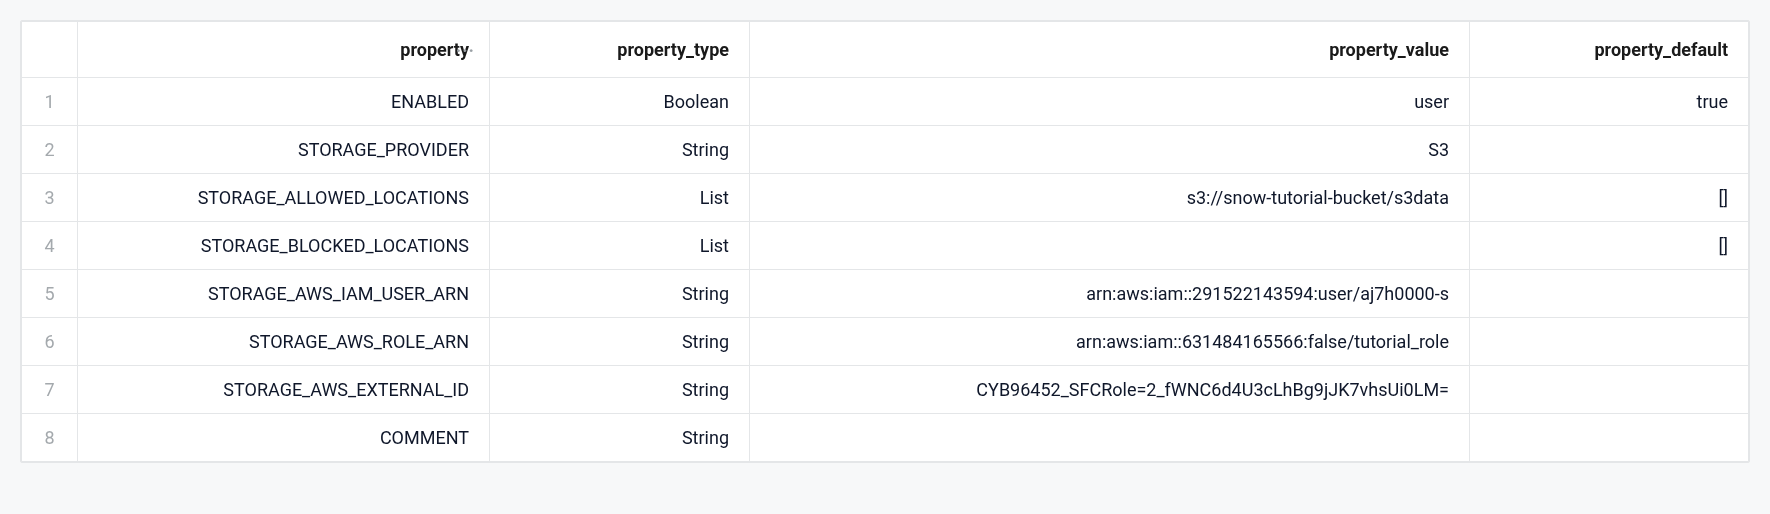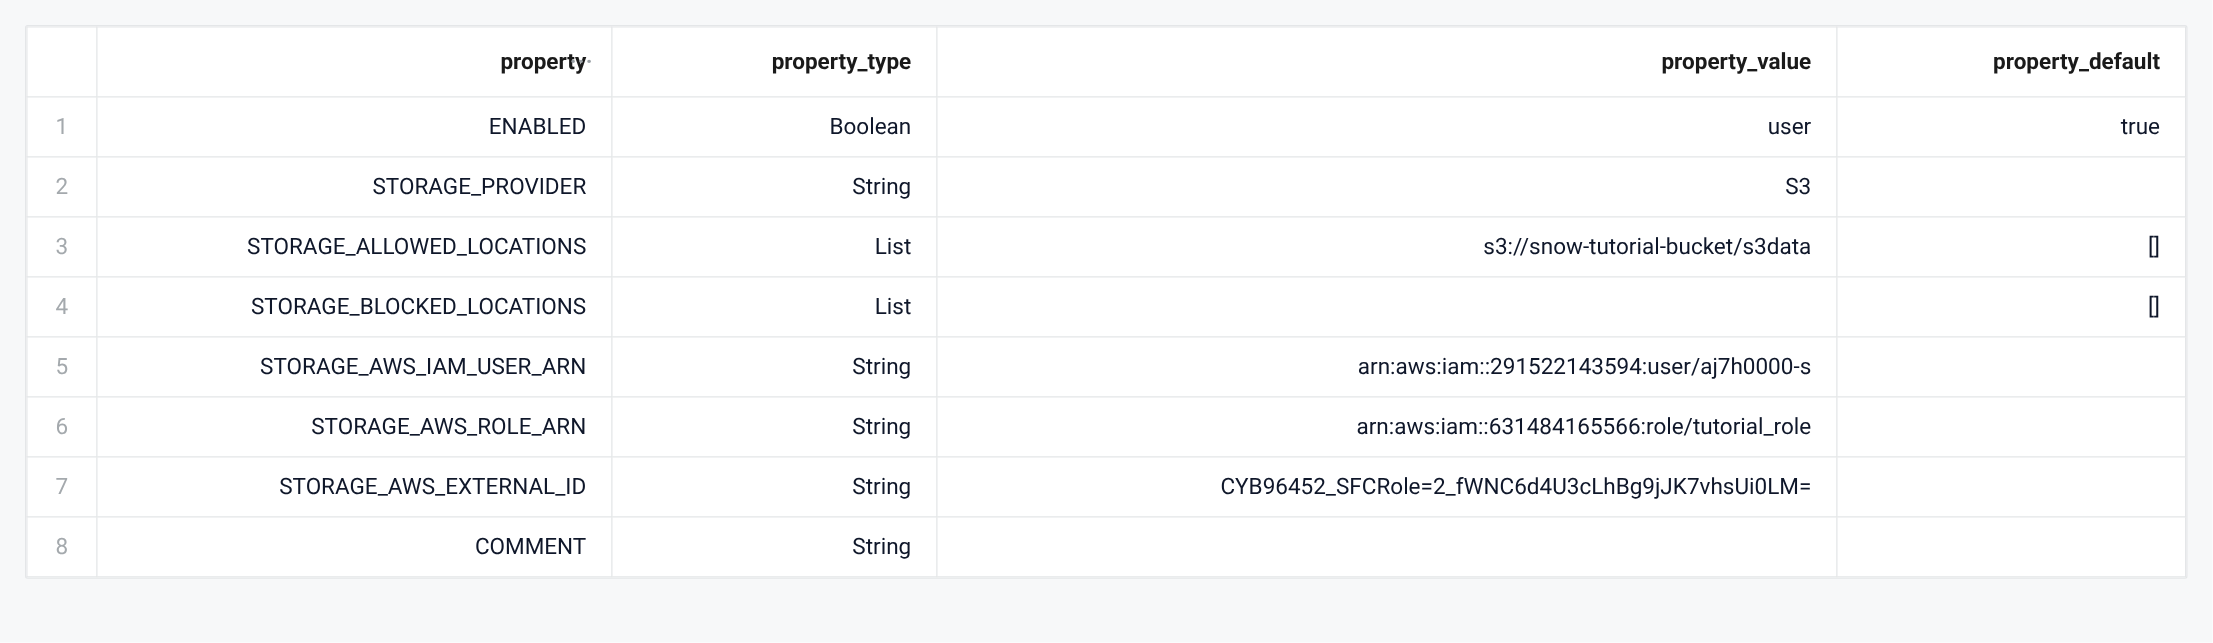--- a/index.html
+++ b/index.html
@@ -144,21 +144,21 @@
           <td class="col-rownum">5</td>
           <td>STORAGE_AWS_IAM_USER_ARN</td>
           <td>String</td>
           <td>arn:aws:iam::291522143594:user/aj7h0000-s</td>
           <td></td>
         </tr>
         <tr>
           <td class="col-rownum">6</td>
           <td>STORAGE_AWS_ROLE_ARN</td>
           <td>String</td>
-          <td>arn:aws:iam::631484165566:role/tutorial_role</td>
+          <td>arn:aws:iam::631484165566:false/tutorial_role</td>
           <td></td>
         </tr>
         <tr>
           <td class="col-rownum">7</td>
           <td>STORAGE_AWS_EXTERNAL_ID</td>
           <td>String</td>
           <td>CYB96452_SFCRole=2_fWNC6d4U3cLhBg9jJK7vhsUi0LM=</td>
           <td></td>
         </tr>
         <tr>

